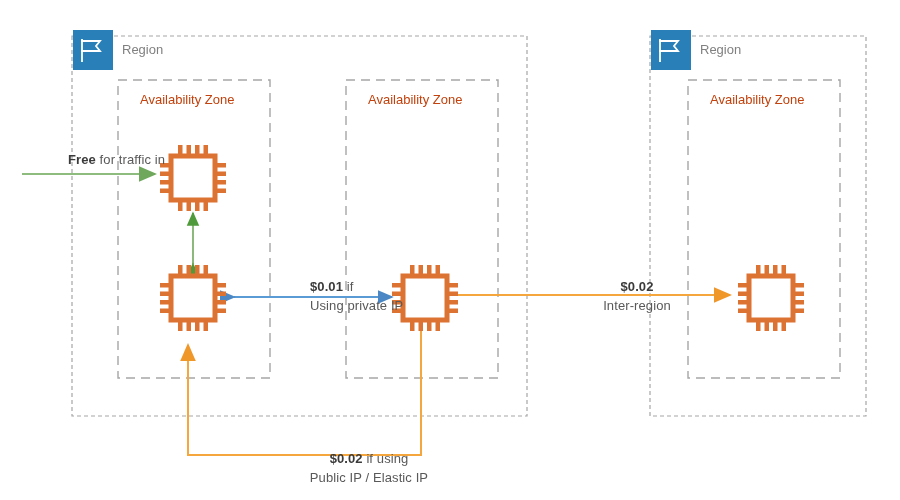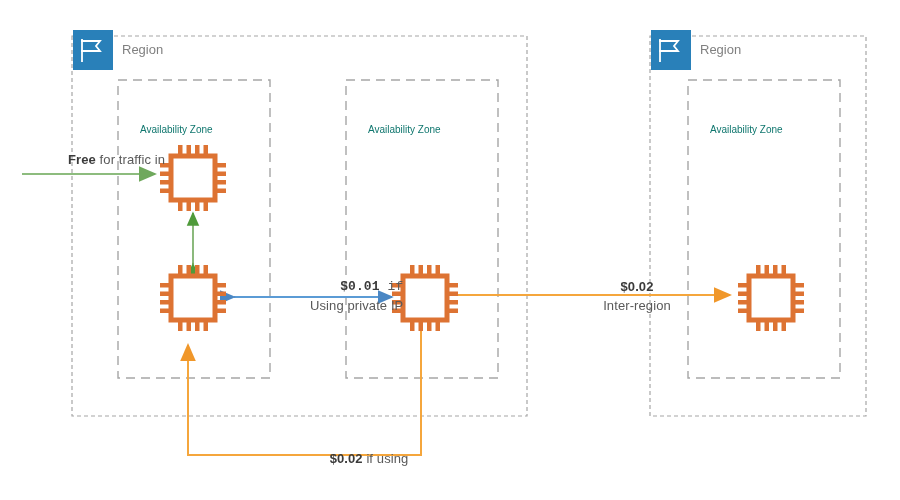--- a/index.html
+++ b/index.html
@@ -16,24 +16,23 @@
     color:#595959;
     font-size:13px;
     line-height:19px;
     white-space:nowrap;
     letter-spacing:.1px;
     margin-left:46px;
   }
   .lbl b{color:#3b3b3b;font-weight:bold;}
   .zone-lbl{
     position:absolute;
-    color:#0f766e;
-    font-size:10px;
+    color:#c2410c;
+    font-size:13px;
     white-space:nowrap;
-    margin-top:32px;
   }
   .region-lbl{
     position:absolute;
     color:#808080;
     font-size:13px;
     white-space:nowrap;
   }
   .center{text-align:center;}
 </style>
 </head>
@@ -134,26 +133,27 @@
   <div class="zone-lbl" style="left:140px;top:92px;">Availability Zone</div>
   <div class="zone-lbl" style="left:368px;top:92px;">Availability Zone</div>
   <div class="zone-lbl" style="left:710px;top:92px;">Availability Zone</div>
 
   <div class="lbl" style="left:22px;top:150px;">
     <b>Free</b><span> for traffic in</span>
   </div>
 
 
   <div class="lbl center" style="left:264px;top:277px;">
-    <div style="text-align:right;font-family:Liberation Mono, monospace;"><b>$0.01</b><span> if</span></div>
+    <div style="text-align:left;"><b>$0.01</b><span> if</span></div>
     <div style="text-align:center;">Using private IP</div>
   </div>
 
   <div class="lbl center" style="left:536px;top:277px;width:110px;">
     <div><b>$0.02</b><span></span></div>
     <div>Inter-region</div>
   </div>
 
   <div class="lbl center" style="left:233px;top:449px;width:180px;">
     <div><b>$0.02</b><span> if using</span></div>
+    <div>Public IP / Elastic IP</div>
   </div>
 
 </div>
 
 </body></html>

